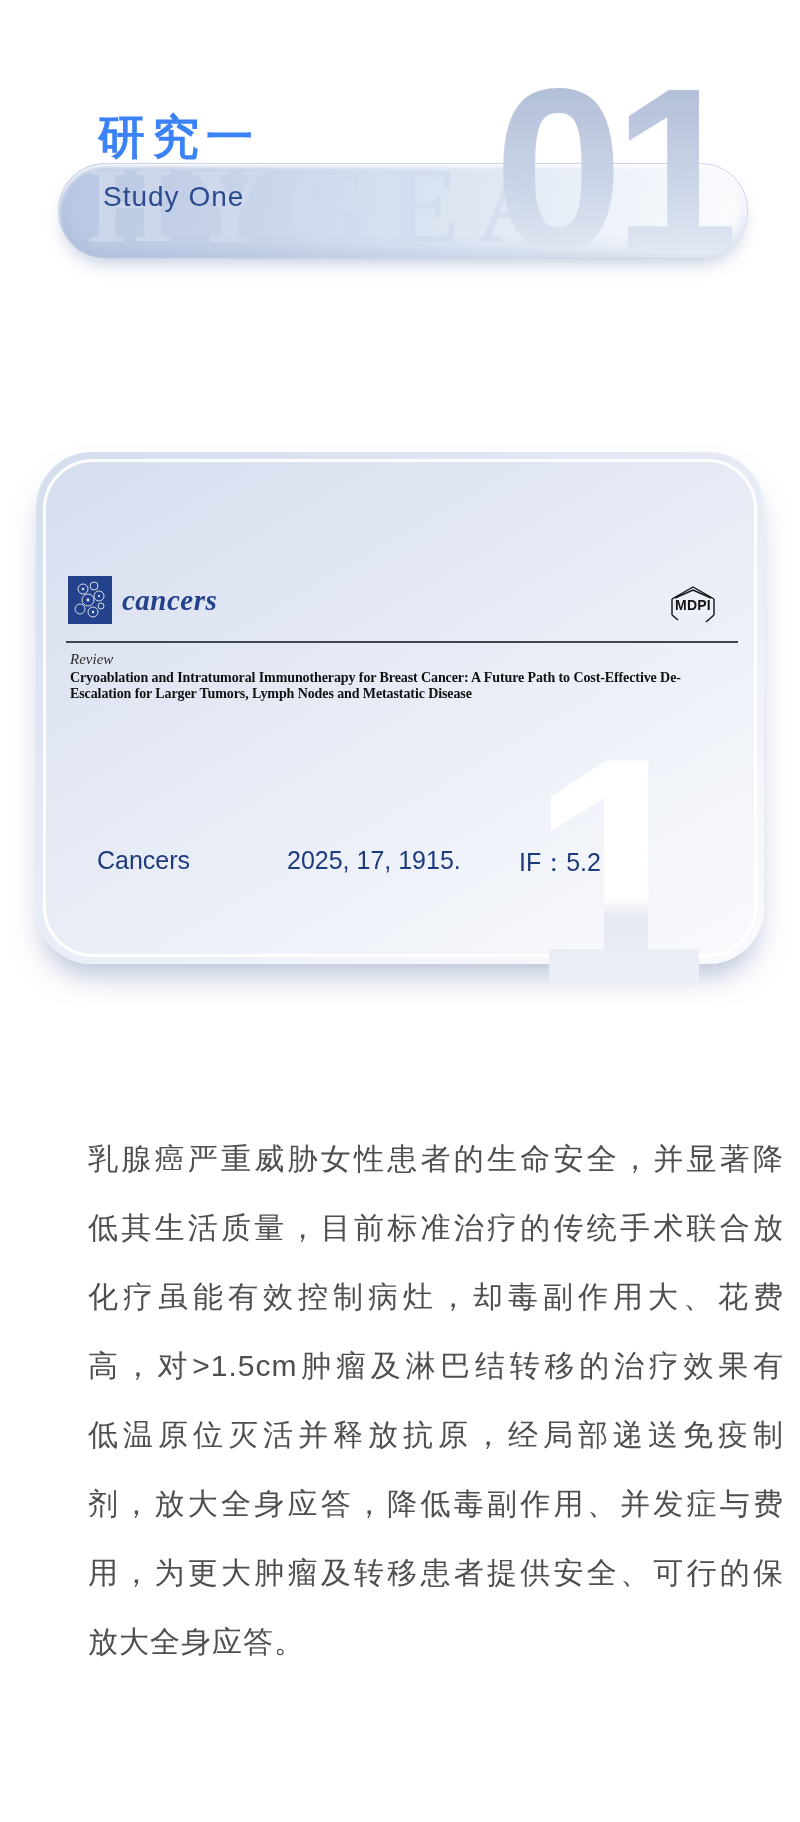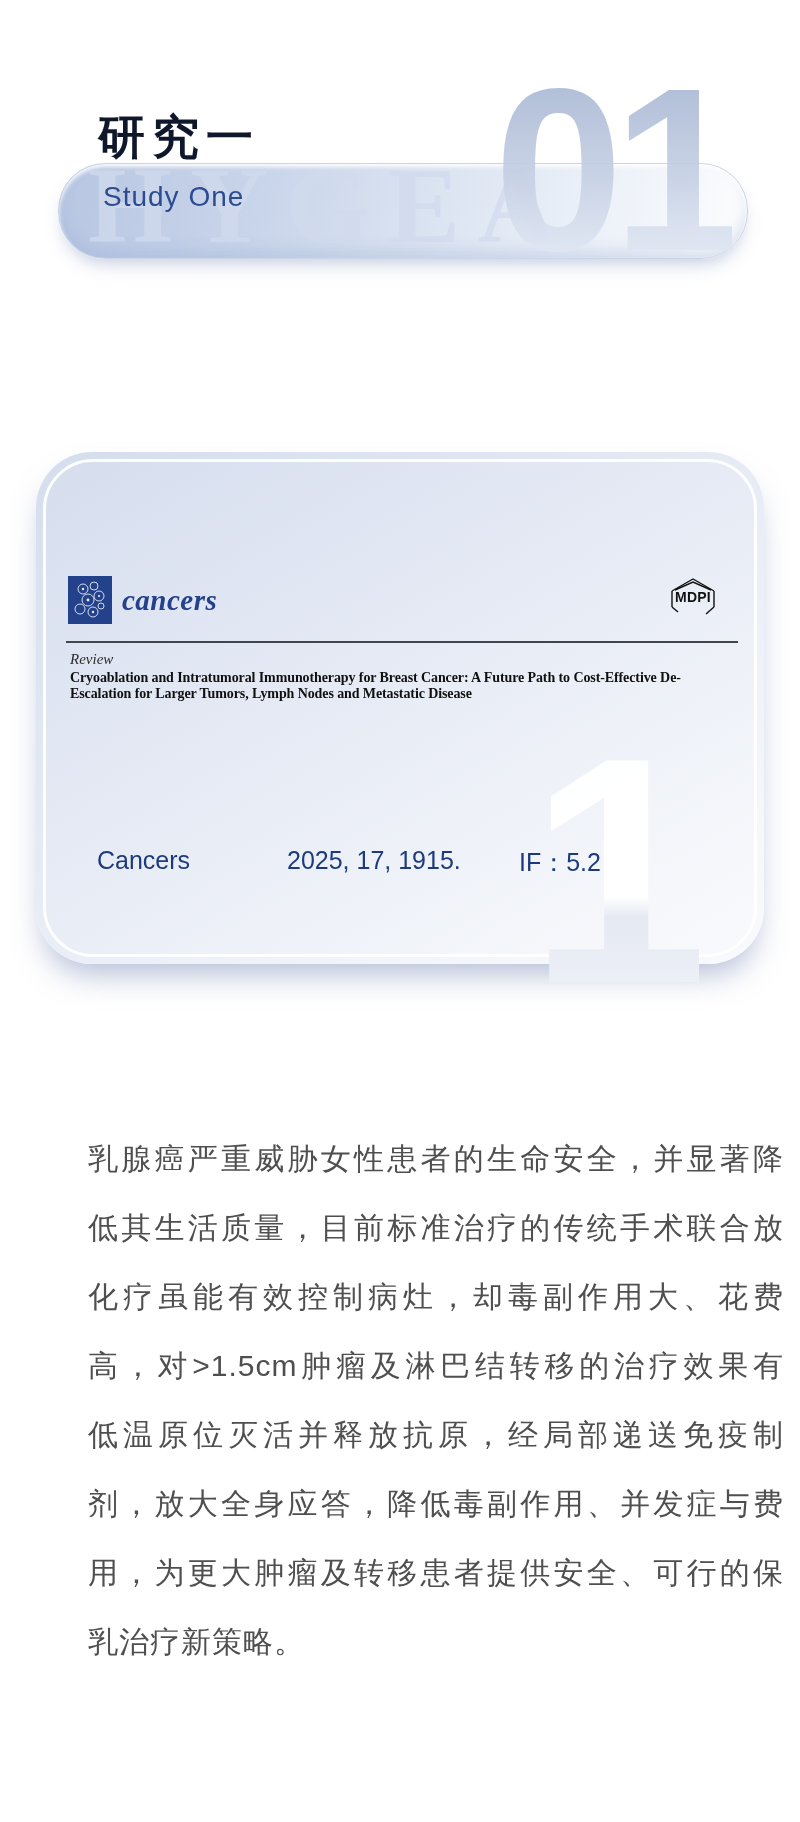--- a/index.html
+++ b/index.html
@@ -25,21 +25,21 @@
   }
   .hdr-number{
     position:absolute;right:68px;top:80px;
     font-size:232px;font-weight:700;line-height:0.78;letter-spacing:-10px;
     background:linear-gradient(180deg,#a9b8d4 0%,#c3cee3 48%,#e3e9f4 100%);
     -webkit-background-clip:text;background-clip:text;color:transparent;
     opacity:0.92;
   }
   .hdr-title-cn{
     position:absolute;left:98px;top:106px;
-    font-size:47px;font-weight:900;letter-spacing:7px;color:#0f172a;
+    font-size:47px;font-weight:900;letter-spacing:7px;color:#3b82f6;
   }
   .hdr-title-en{
     position:absolute;left:103px;top:181px;
     font-size:28px;font-weight:400;letter-spacing:1px;color:#2d4c90;
   }
   
   .card{
     position:absolute;left:36px;top:452px;width:728px;height:512px;
     border-radius:56px;
     background:linear-gradient(150deg,#d5ddee 0%,#e4e9f4 40%,#f5f7fb 85%,#f8fafd 100%);
@@ -55,21 +55,21 @@
     background:linear-gradient(180deg,rgba(255,255,255,0.94) 0%,rgba(255,255,255,0.94) 60%,#e5e9f2 68%,#eef1f8 100%);
     -webkit-background-clip:text;background-clip:text;color:transparent;
     text-shadow:none;
   }
   .journal-logo-box{position:absolute;left:32px;top:124px;width:44px;height:48px;}
   .journal-logo-text{
     position:absolute;left:86px;top:132px;
     font-family:"Liberation Serif",serif;font-style:italic;font-weight:700;
     font-size:29px;color:#24418c;letter-spacing:0.5px;
   }
-  .mdpi-logo{position:absolute;right:46px;top:124px;width:50px;height:44px;}
+  .mdpi-logo{position:absolute;right:46px;top:132px;width:50px;height:44px;}
   .mdpi-text{
     position:absolute;left:4px;top:13px;width:42px;text-align:center;
     font-size:14px;font-weight:800;letter-spacing:0.2px;color:#111111;
   }
   .card-divider{
     position:absolute;left:30px;right:26px;top:189px;height:2px;background:#41454e;
   }
   .review-label{
     position:absolute;left:34px;top:199px;
     font-family:"Liberation Serif",serif;font-style:italic;
@@ -157,14 +157,14 @@
 </div>
 
 <div class="summary">
   <div class="jline">乳腺癌严重威胁女性患者的生命安全，并显著降</div>
   <div class="jline">低其生活质量，目前标准治疗的传统手术联合放</div>
   <div class="jline">化疗虽能有效控制病灶，却毒副作用大、花费</div>
   <div class="jline">高，对&gt;1.5cm肿瘤及淋巴结转移的治疗效果有</div>
   <div class="jline">低温原位灭活并释放抗原，经局部递送免疫制</div>
   <div class="jline">剂，放大全身应答，降低毒副作用、并发症与费</div>
   <div class="jline">用，为更大肿瘤及转移患者提供安全、可行的保</div>
-  <div class="jline last">乳治疗新策略。</div>
+  <div class="jline last">放大全身应答。</div>
 </div>
 
 </body></html>

